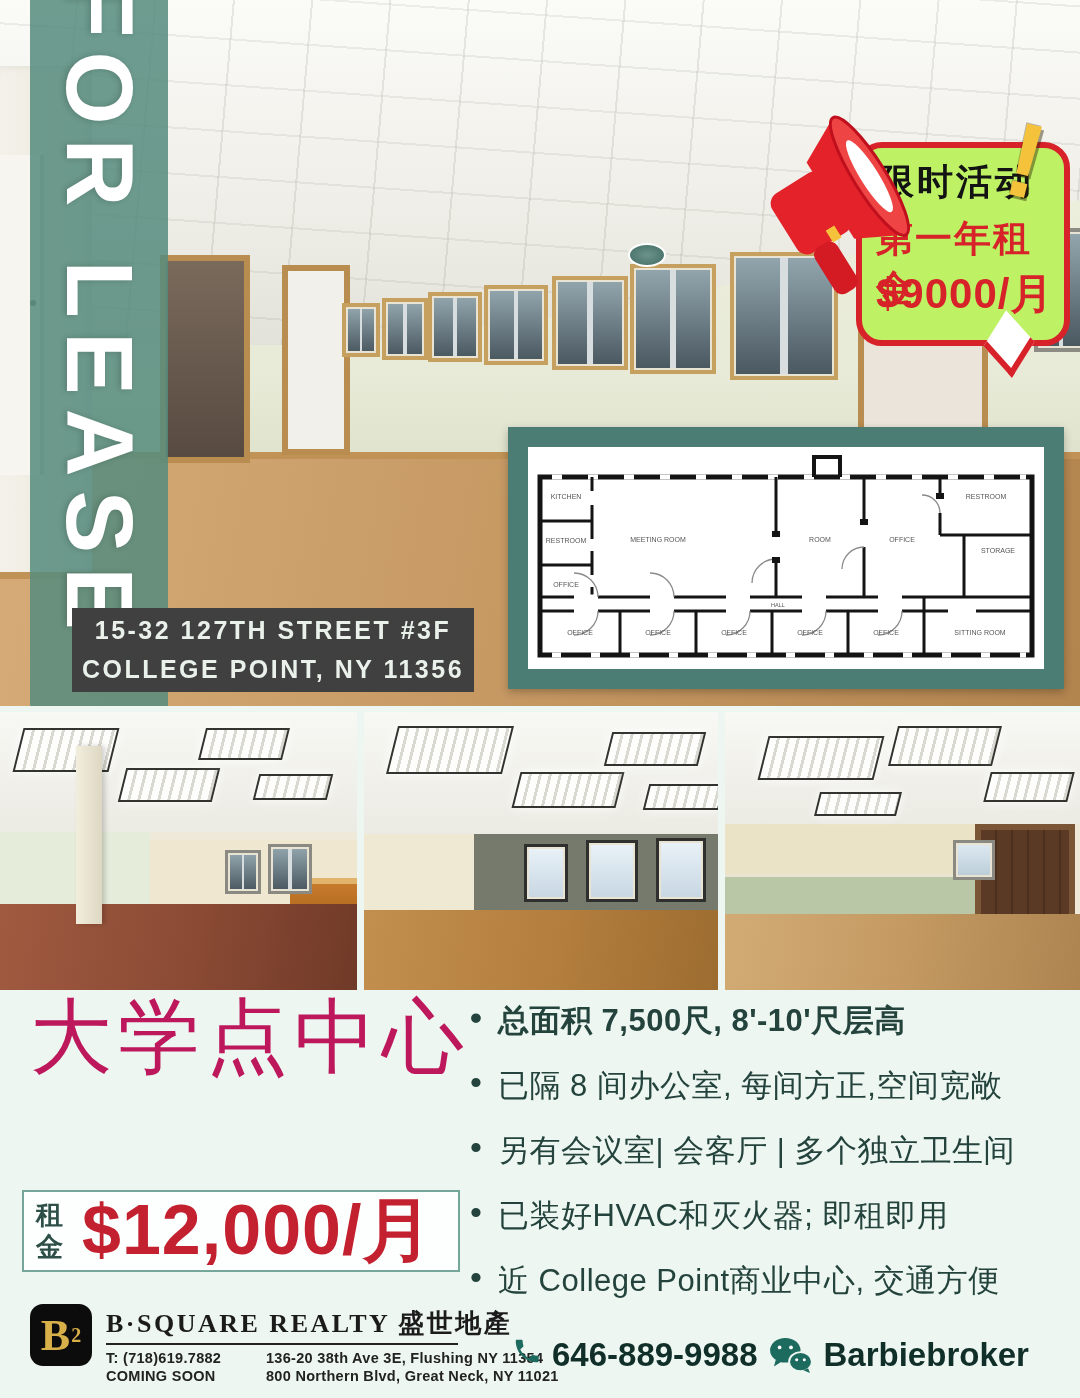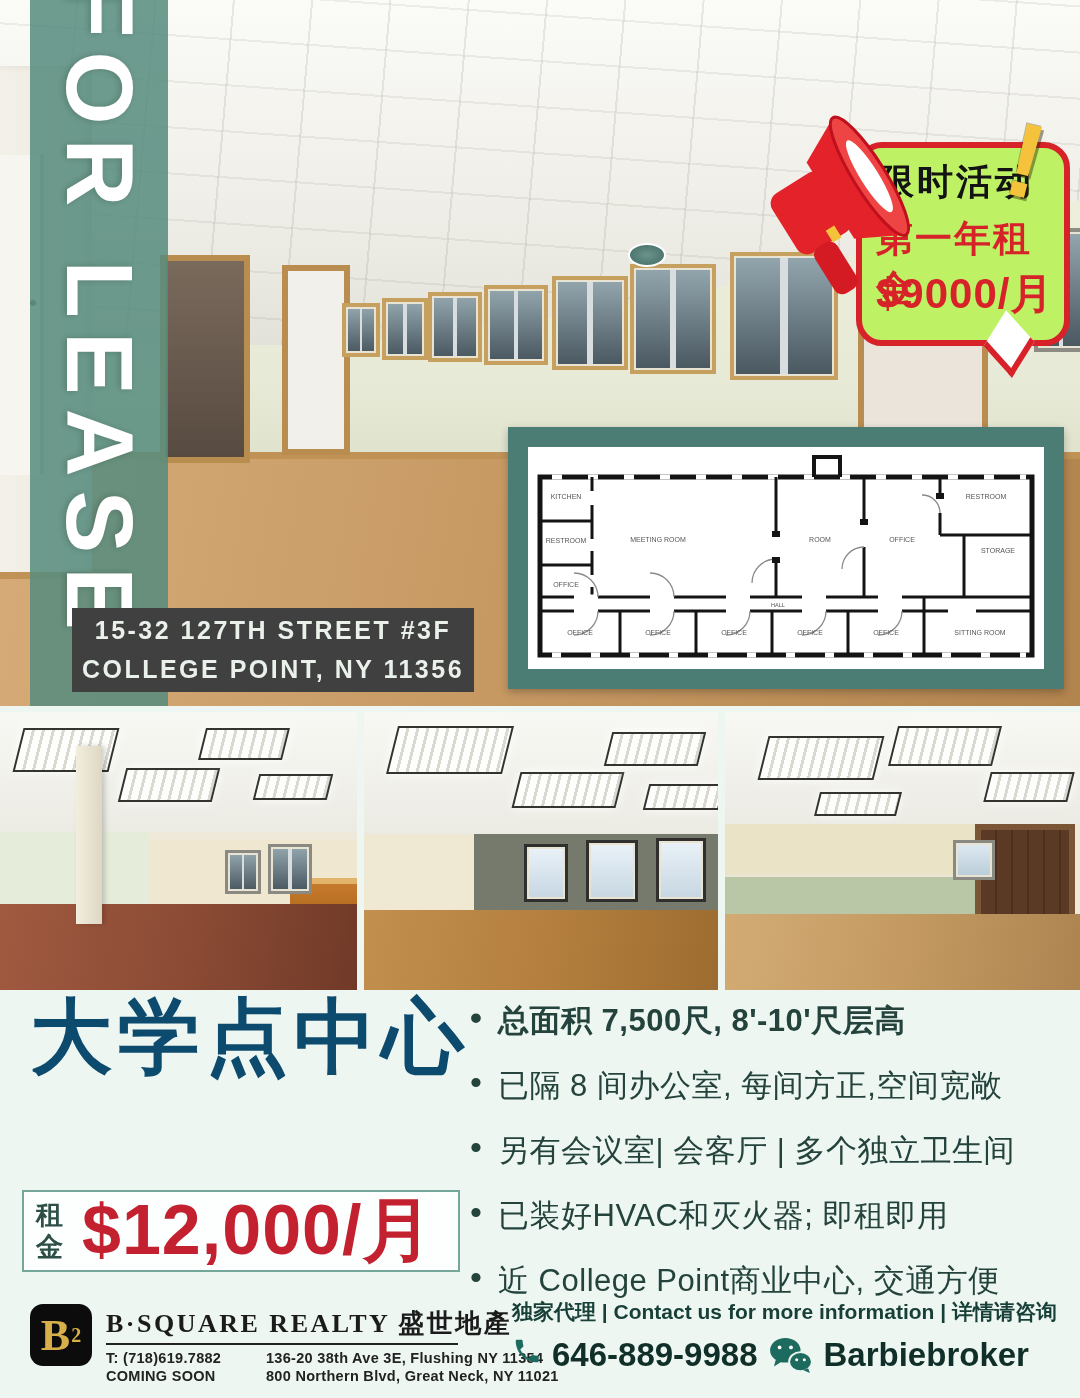--- a/index.html
+++ b/index.html
@@ -71,21 +71,21 @@
   .plan svg{position:absolute;left:20px;top:20px;width:516px;height:222px;background:#fff;}
   .plan text{font-family:"Liberation Sans",sans-serif;font-size:7px;fill:#555;text-anchor:middle;}
   .plan text.hall{font-size:5.5px;}
 
   
   .photo{position:absolute;top:712px;height:278px;overflow:hidden;background:#efe9da;}
   .p-ceiling{position:absolute;left:0;top:0;width:100%;background:linear-gradient(180deg,#f8f8f4,#ebeae3);}
   .p-floor{position:absolute;left:0;width:100%;bottom:0;}
 
   
-  .title{position:absolute;left:30px;font-size:82px;font-weight:700;color:#0c4a6e;letter-spacing:6px;line-height:1;}
+  .title{position:absolute;left:30px;font-size:82px;font-weight:400;color:#be185d;letter-spacing:6px;line-height:1;}
   .price-box{position:absolute;left:22px;top:1190px;width:438px;height:82px;background:#fcfffd;
     border:2px solid #74a799;display:flex;align-items:center;padding:0 12px;box-sizing:border-box;}
   .rent-label{width:30px;font-size:27px;font-weight:900;color:#2e4f47;line-height:1.2;word-break:break-all;}
   .price{font-size:70px;font-weight:900;color:#c32030;margin-left:16px;letter-spacing:1px;white-space:nowrap;}
   .bullets{position:absolute;left:468px;top:1000px;width:614px;list-style:none;margin:0;padding:0;}
   .bullets li{position:relative;padding-left:30px;font-size:31px;color:#24433c;margin-bottom:23px;letter-spacing:.5px;}
   .bullets li:before{content:"•";position:absolute;left:2px;top:-2px;font-size:34px;color:#24433c;}
   .bullets li.bold{font-weight:bold;}
 
   
@@ -265,21 +265,20 @@
   </div>
   <div class="brand">B·SQUARE REALTY 盛世地產</div>
   <div class="brand-rule"></div>
   <div class="agency-lines">
     <span>T: (718)619.7882</span>
     <span>136-20 38th Ave 3E, Flushing NY 11354</span>
     <span>COMING SOON</span>
     <span>800 Northern Blvd, Great Neck, NY 11021</span>
   </div>
 
-  <div class="contact-line">独家代理 | Contact us for more information | 详情请咨询</div>
   <div class="contact-row">
     <svg width="30" height="30" viewBox="0 0 24 24">
       <path fill="#1d6a5e" d="M6.6 10.8c1.5 3 3.9 5.4 6.9 6.9l2.3-2.3c.3-.3.7-.4 1-.2 1.1.4 2.3.6 3.5.6.6 0 1 .4 1 1V20c0 .6-.4 1-1 1C10.6 21 3 13.4 3 4c0-.6.4-1 1-1h3.5c.6 0 1 .4 1 1 0 1.2.2 2.4.6 3.5.1.3 0 .7-.2 1l-2.3 2.3z"></path>
     </svg>
     <span class="num">646-889-9988</span>
     <svg width="46" height="38" viewBox="0 0 48 40">
       <ellipse cx="18" cy="15" rx="16" ry="13" fill="#1d6a5e"></ellipse>
       <path d="M8 25 L6 32 L14 27 Z" fill="#1d6a5e"></path>
       <circle cx="12" cy="12" r="2" fill="#fff"></circle>
         <circle cx="24" cy="12" r="2" fill="#fff"></circle>

